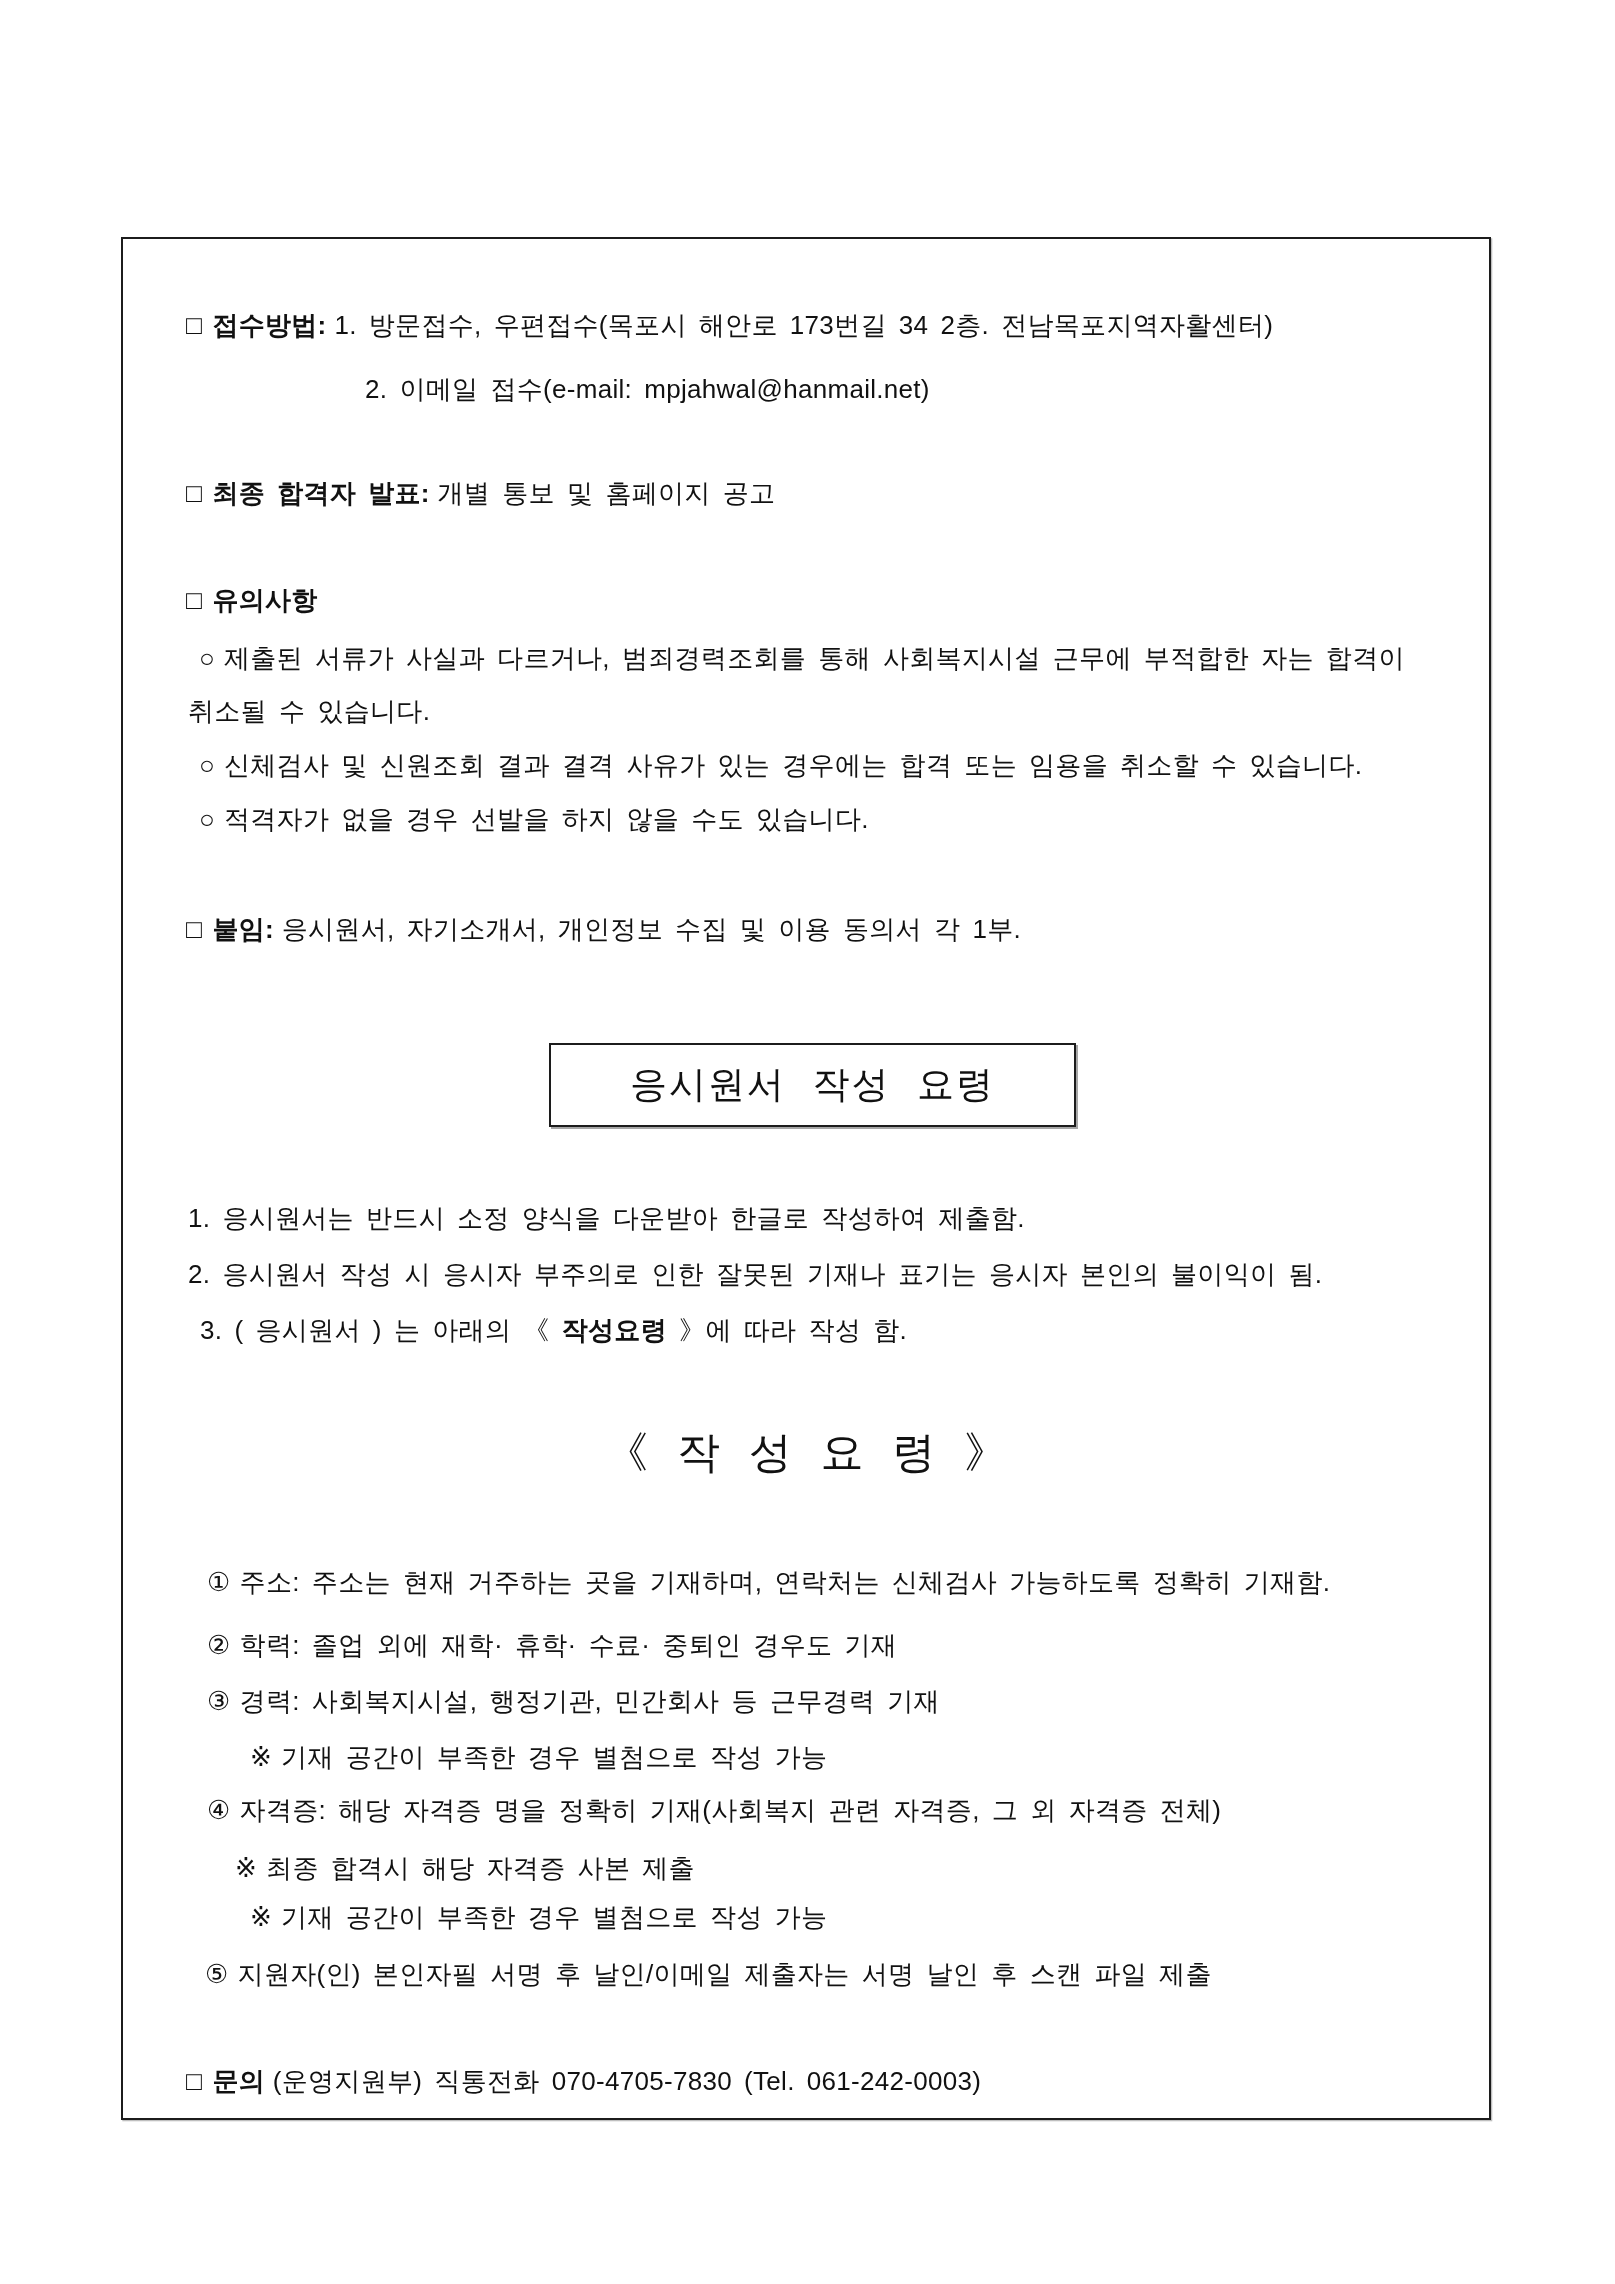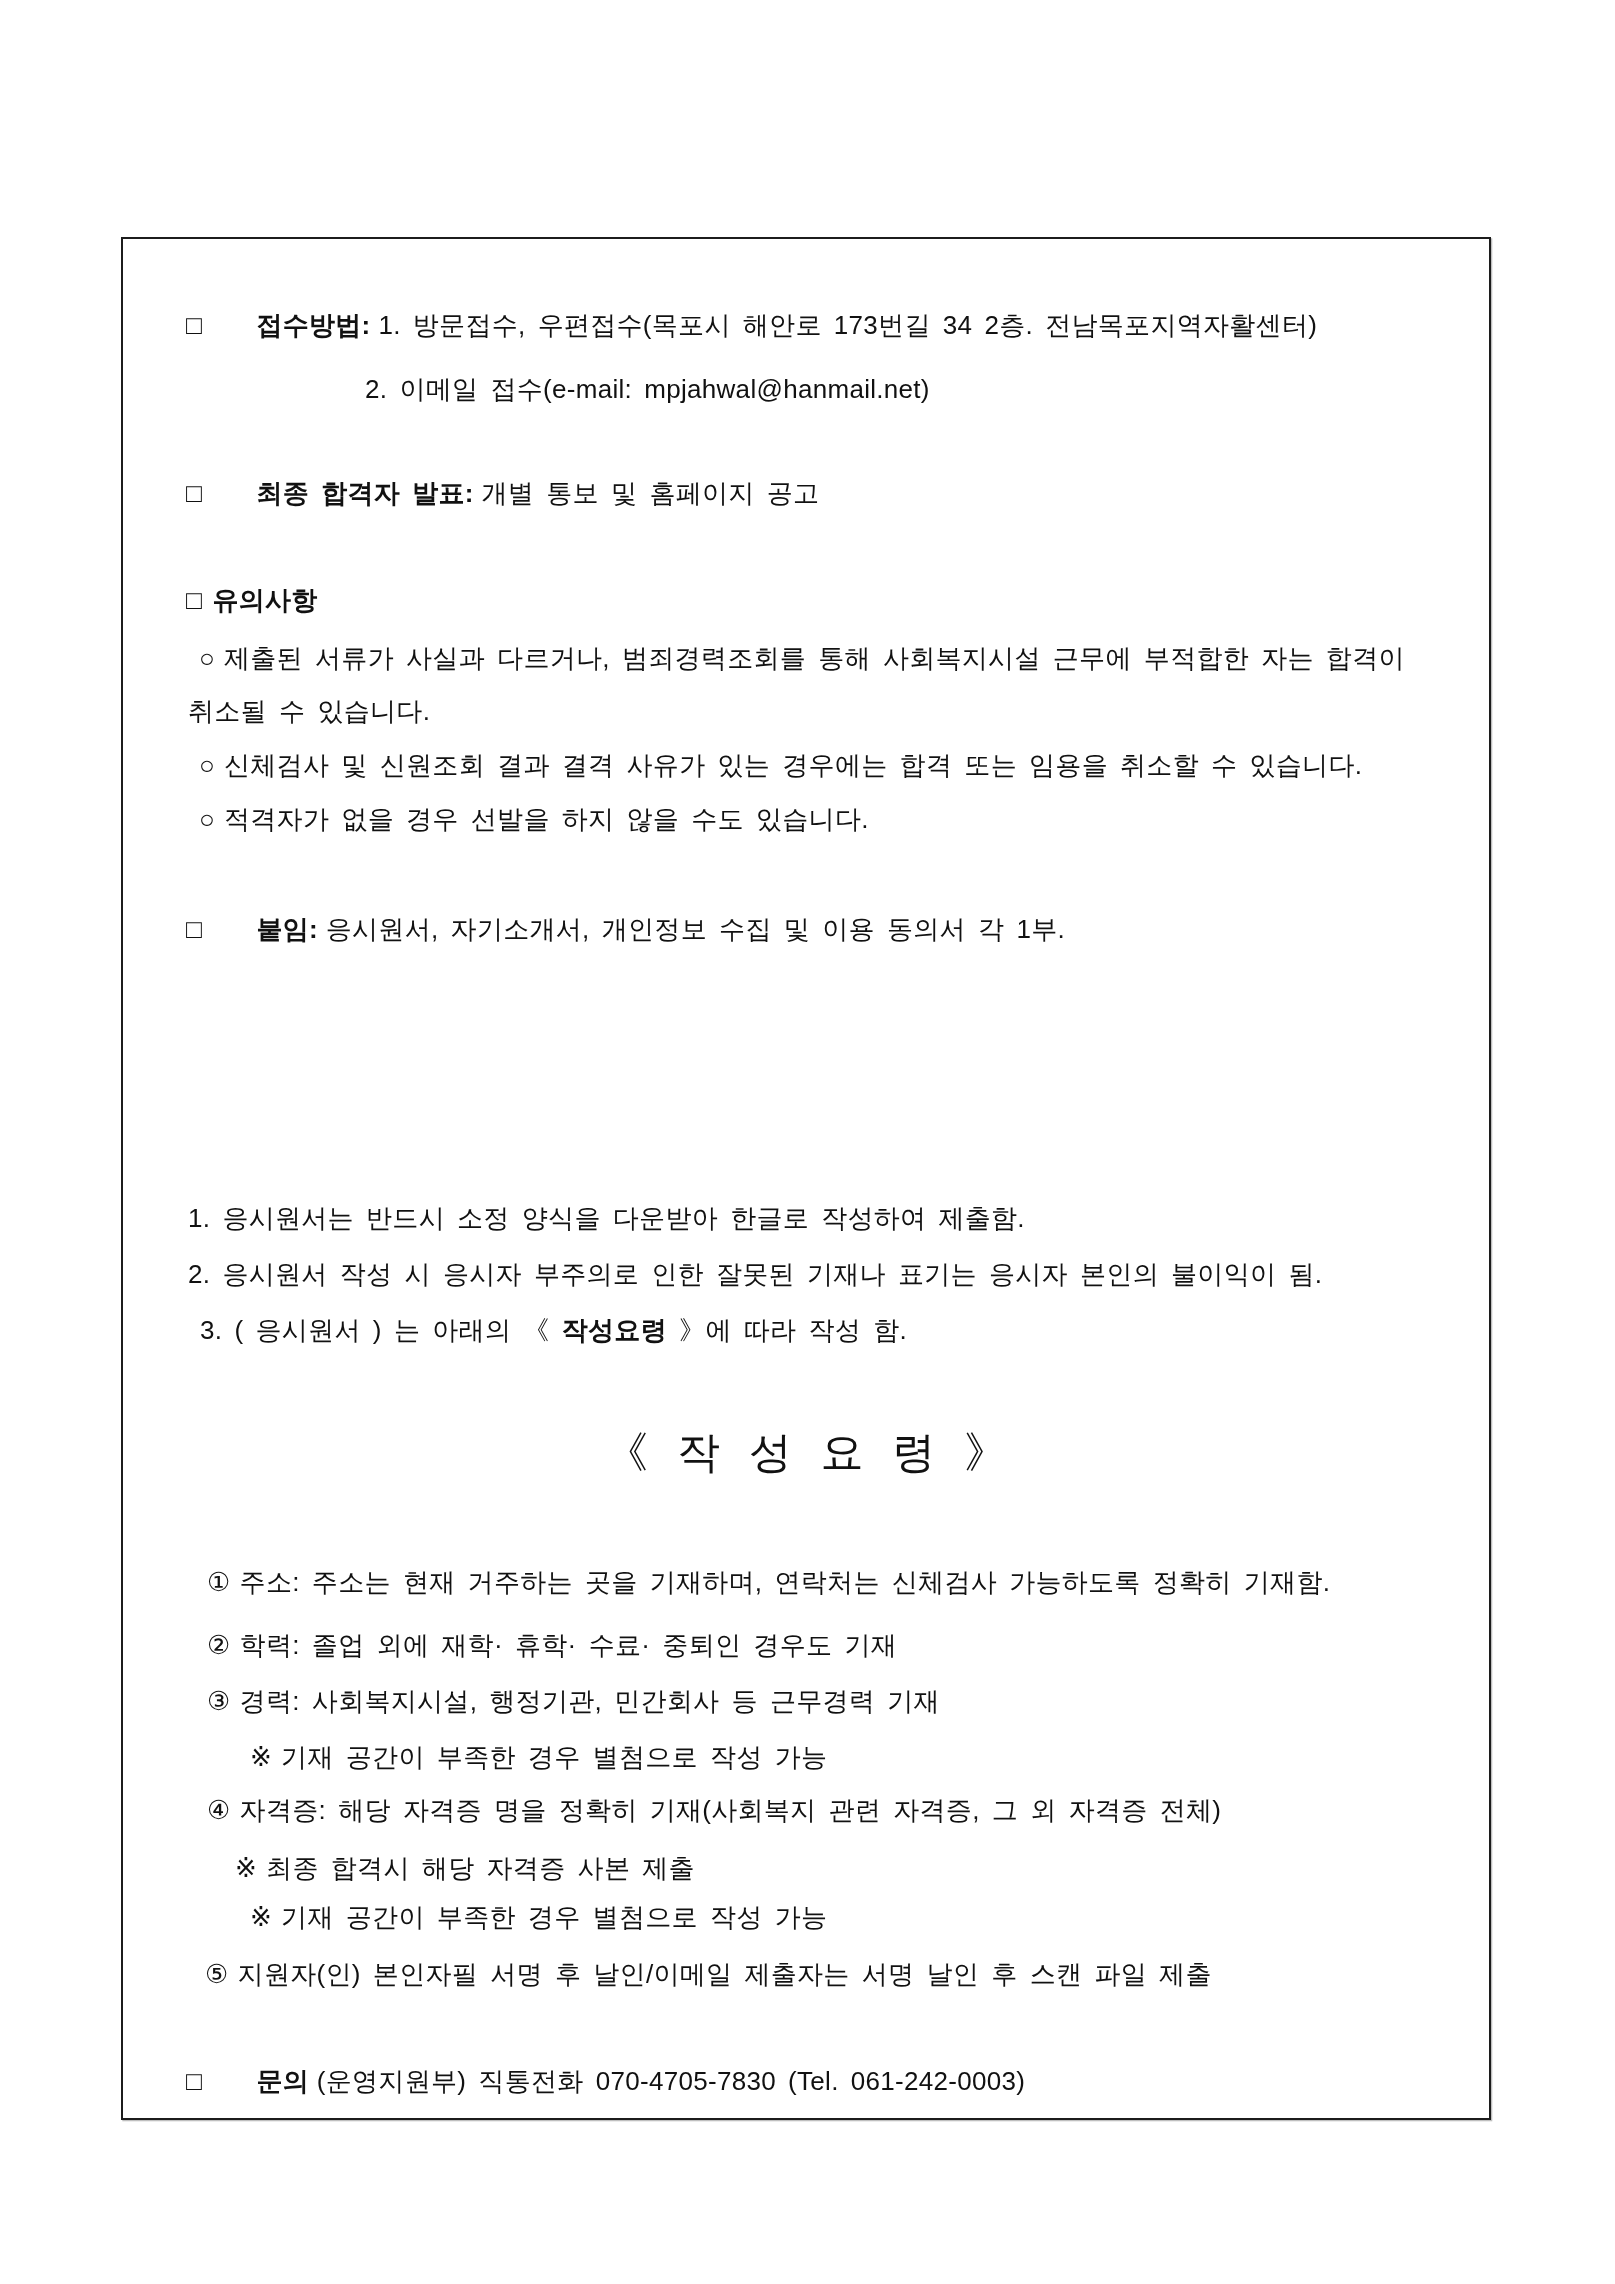--- a/index.html
+++ b/index.html
@@ -24,21 +24,21 @@
     white-space:nowrap;
     font-size:26px;
     line-height:31px;
     letter-spacing:0.3px;
     word-spacing:4.6px;
     color:#111111;
   }
   .b{font-weight:bold;}
   .bullet{display:inline-block;margin-right:10.4px;}
   .mark{display:inline-block;margin-right:9px;}
-  .lbl{margin-right:7.8px;margin-left:44px;}
+  .lbl{margin-right:7.8px;}
   .title-box{
     position:absolute;
     left:549px;top:1043px;
     width:523px;height:80px;
     border:2px solid #1c1c1c;
     box-shadow:2px 2px 0 rgba(0,0,0,0.35);
     display:flex;align-items:center;justify-content:center;
     background:#ffffff;
   }
   .title-box .title-text{
@@ -90,20 +90,23 @@
     <span class="mark">○</span><span>신체검사 및 신원조회 결과 결격 사유가 있는 경우에는 합격 또는 임용을 취소할 수 있습니다.</span>
   </div>
   <div class="ln" style="left:199px;top:804px;">
     <span class="mark">○</span><span>적격자가 없을 경우 선발을 하지 않을 수도 있습니다.</span>
   </div>
 
   <div class="ln" style="left:186px;top:914px;">
     <span class="bullet">□</span><span class="b lbl">붙임:</span><span>응시원서, 자기소개서, 개인정보 수집 및 이용 동의서 각 1부.</span>
   </div>
 
+  <div class="title-box">
+    <span class="title-text">응시원서 작성 요령</span>
+  </div>
 
   <div class="ln" style="left:188px;top:1203px;">
     <span>1. 응시원서는 반드시 소정 양식을 다운받아 한글로 작성하여 제출함.</span>
   </div>
   <div class="ln" style="left:188px;top:1259px;">
     <span>2. 응시원서 작성 시 응시자 부주의로 인한 잘못된 기재나 표기는 응시자 본인의 불이익이 됨.</span>
   </div>
   <div class="ln" style="left:188px;top:1315px;margin-left:12px;">
     <span>3. ( 응시원서 ) 는 아래의 《 </span><span class="b">작성요령</span><span> 》에 따라 작성 함.</span>
   </div>

